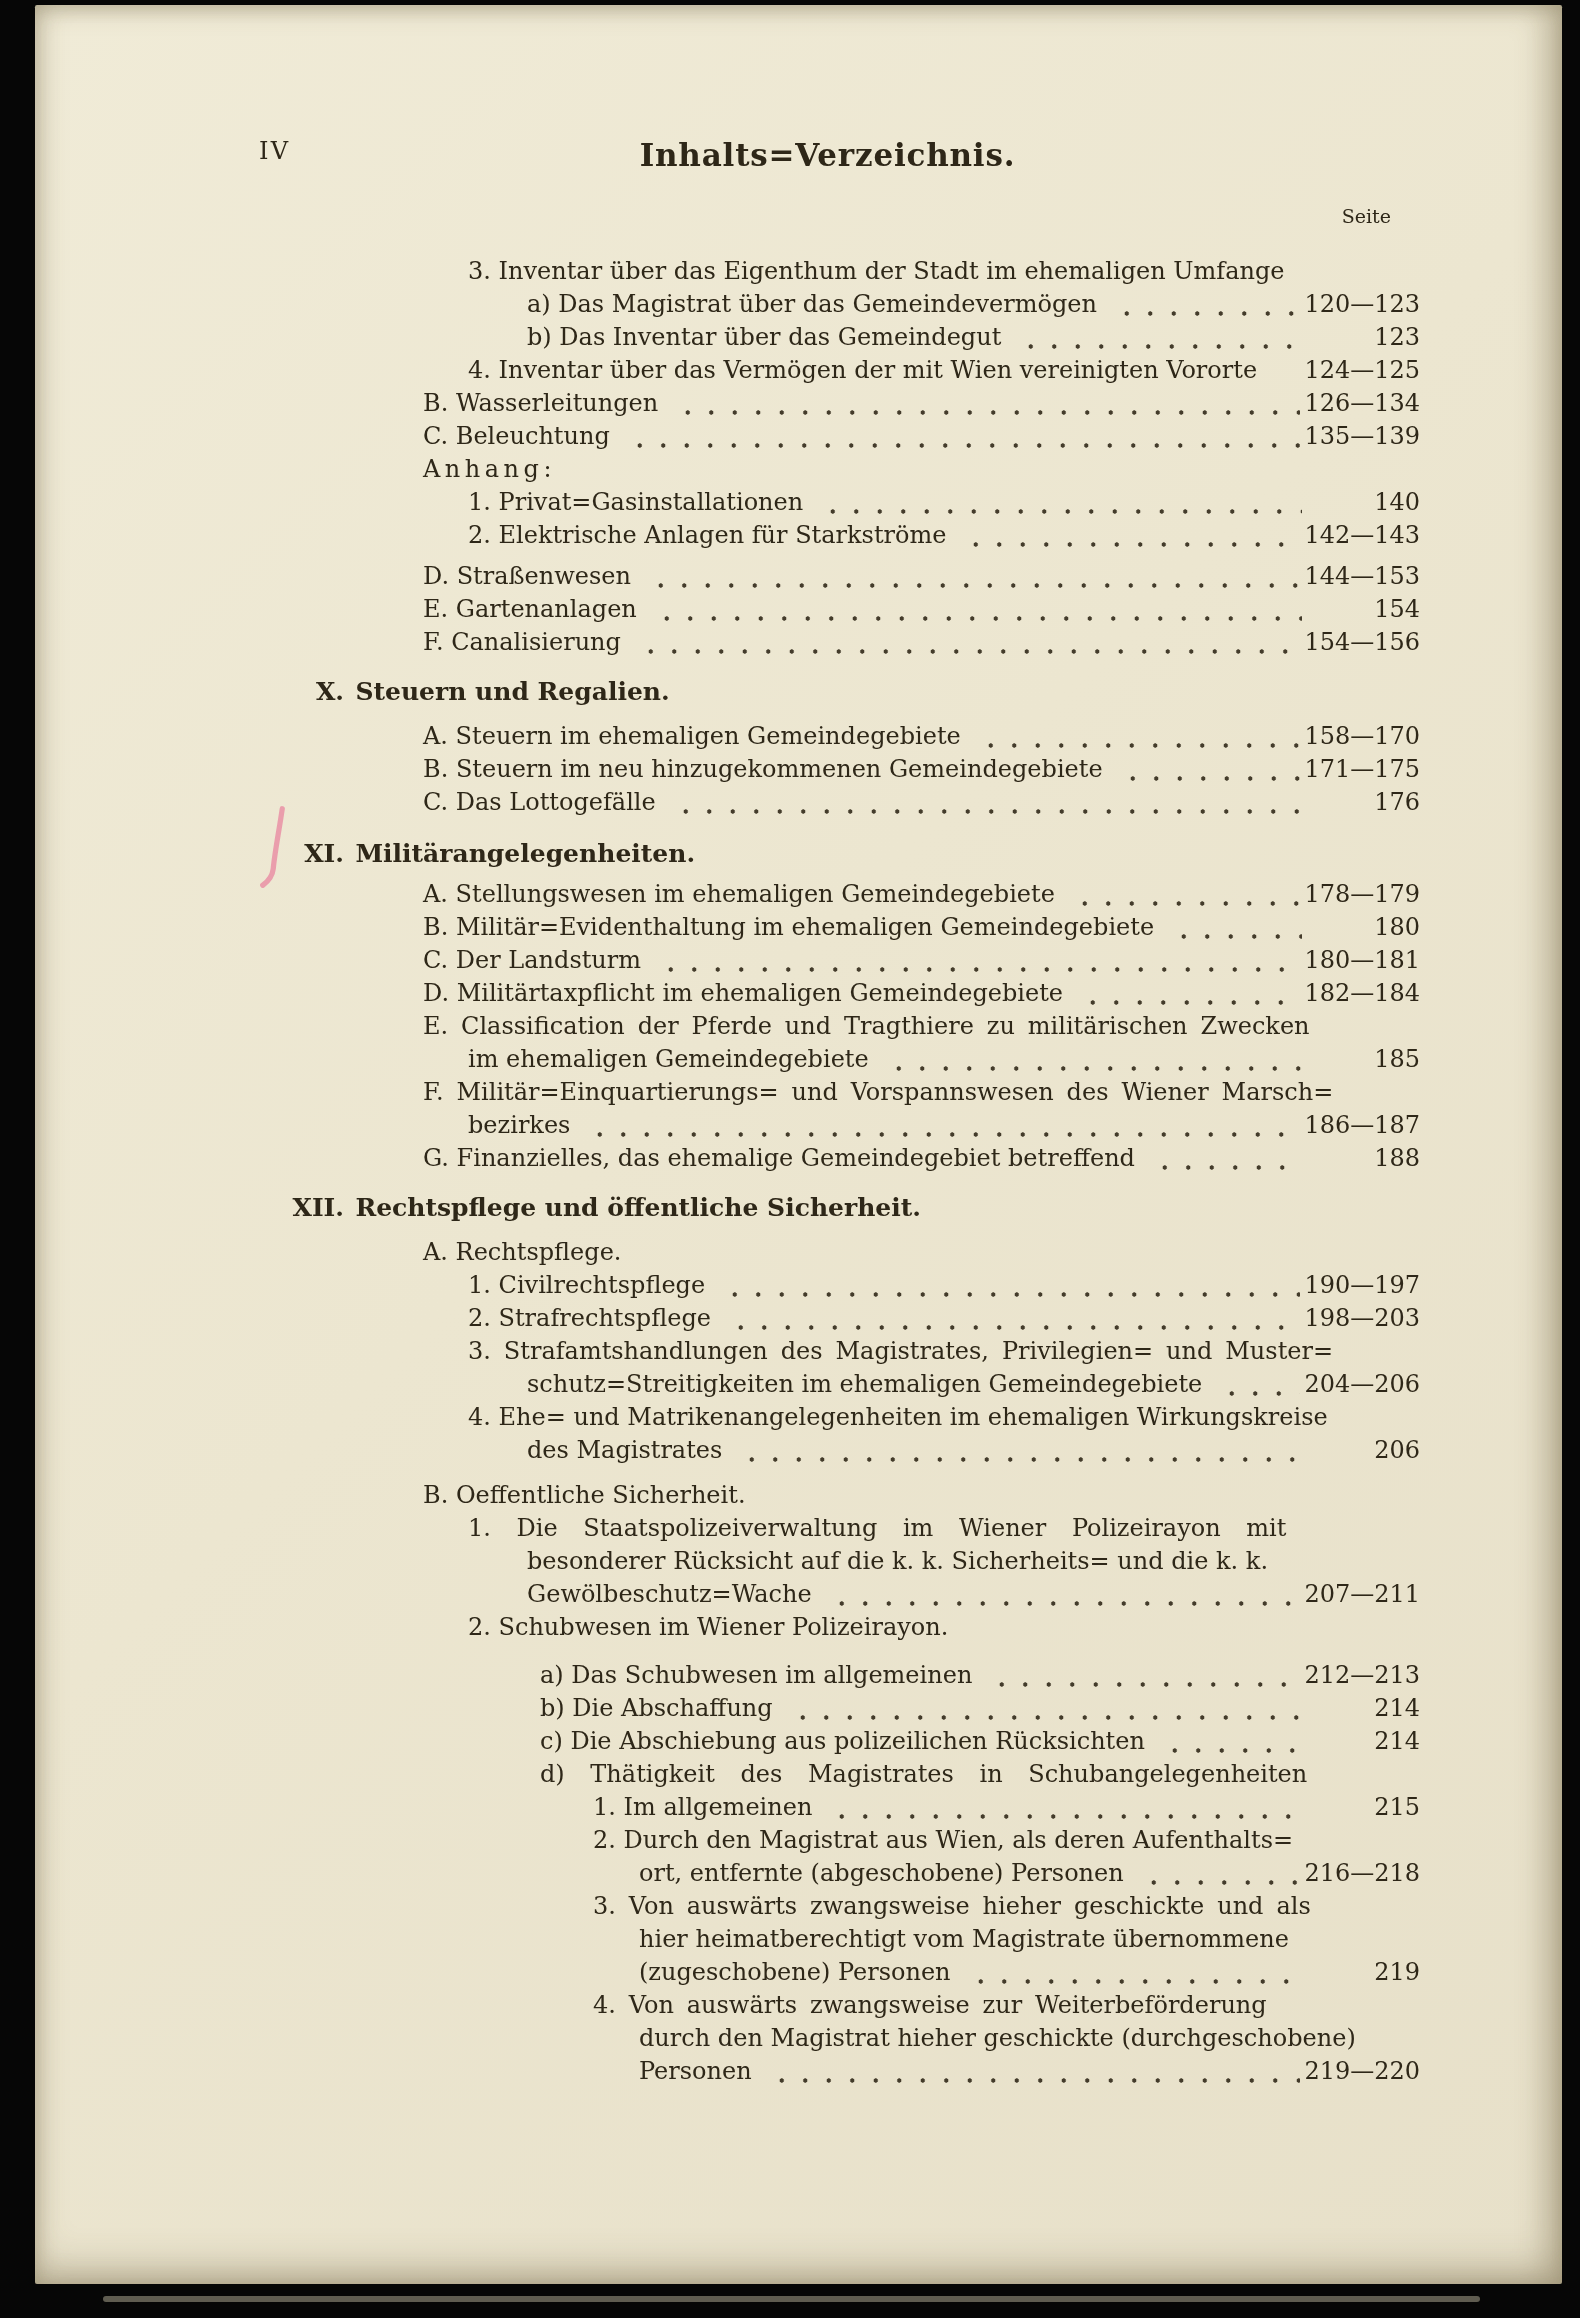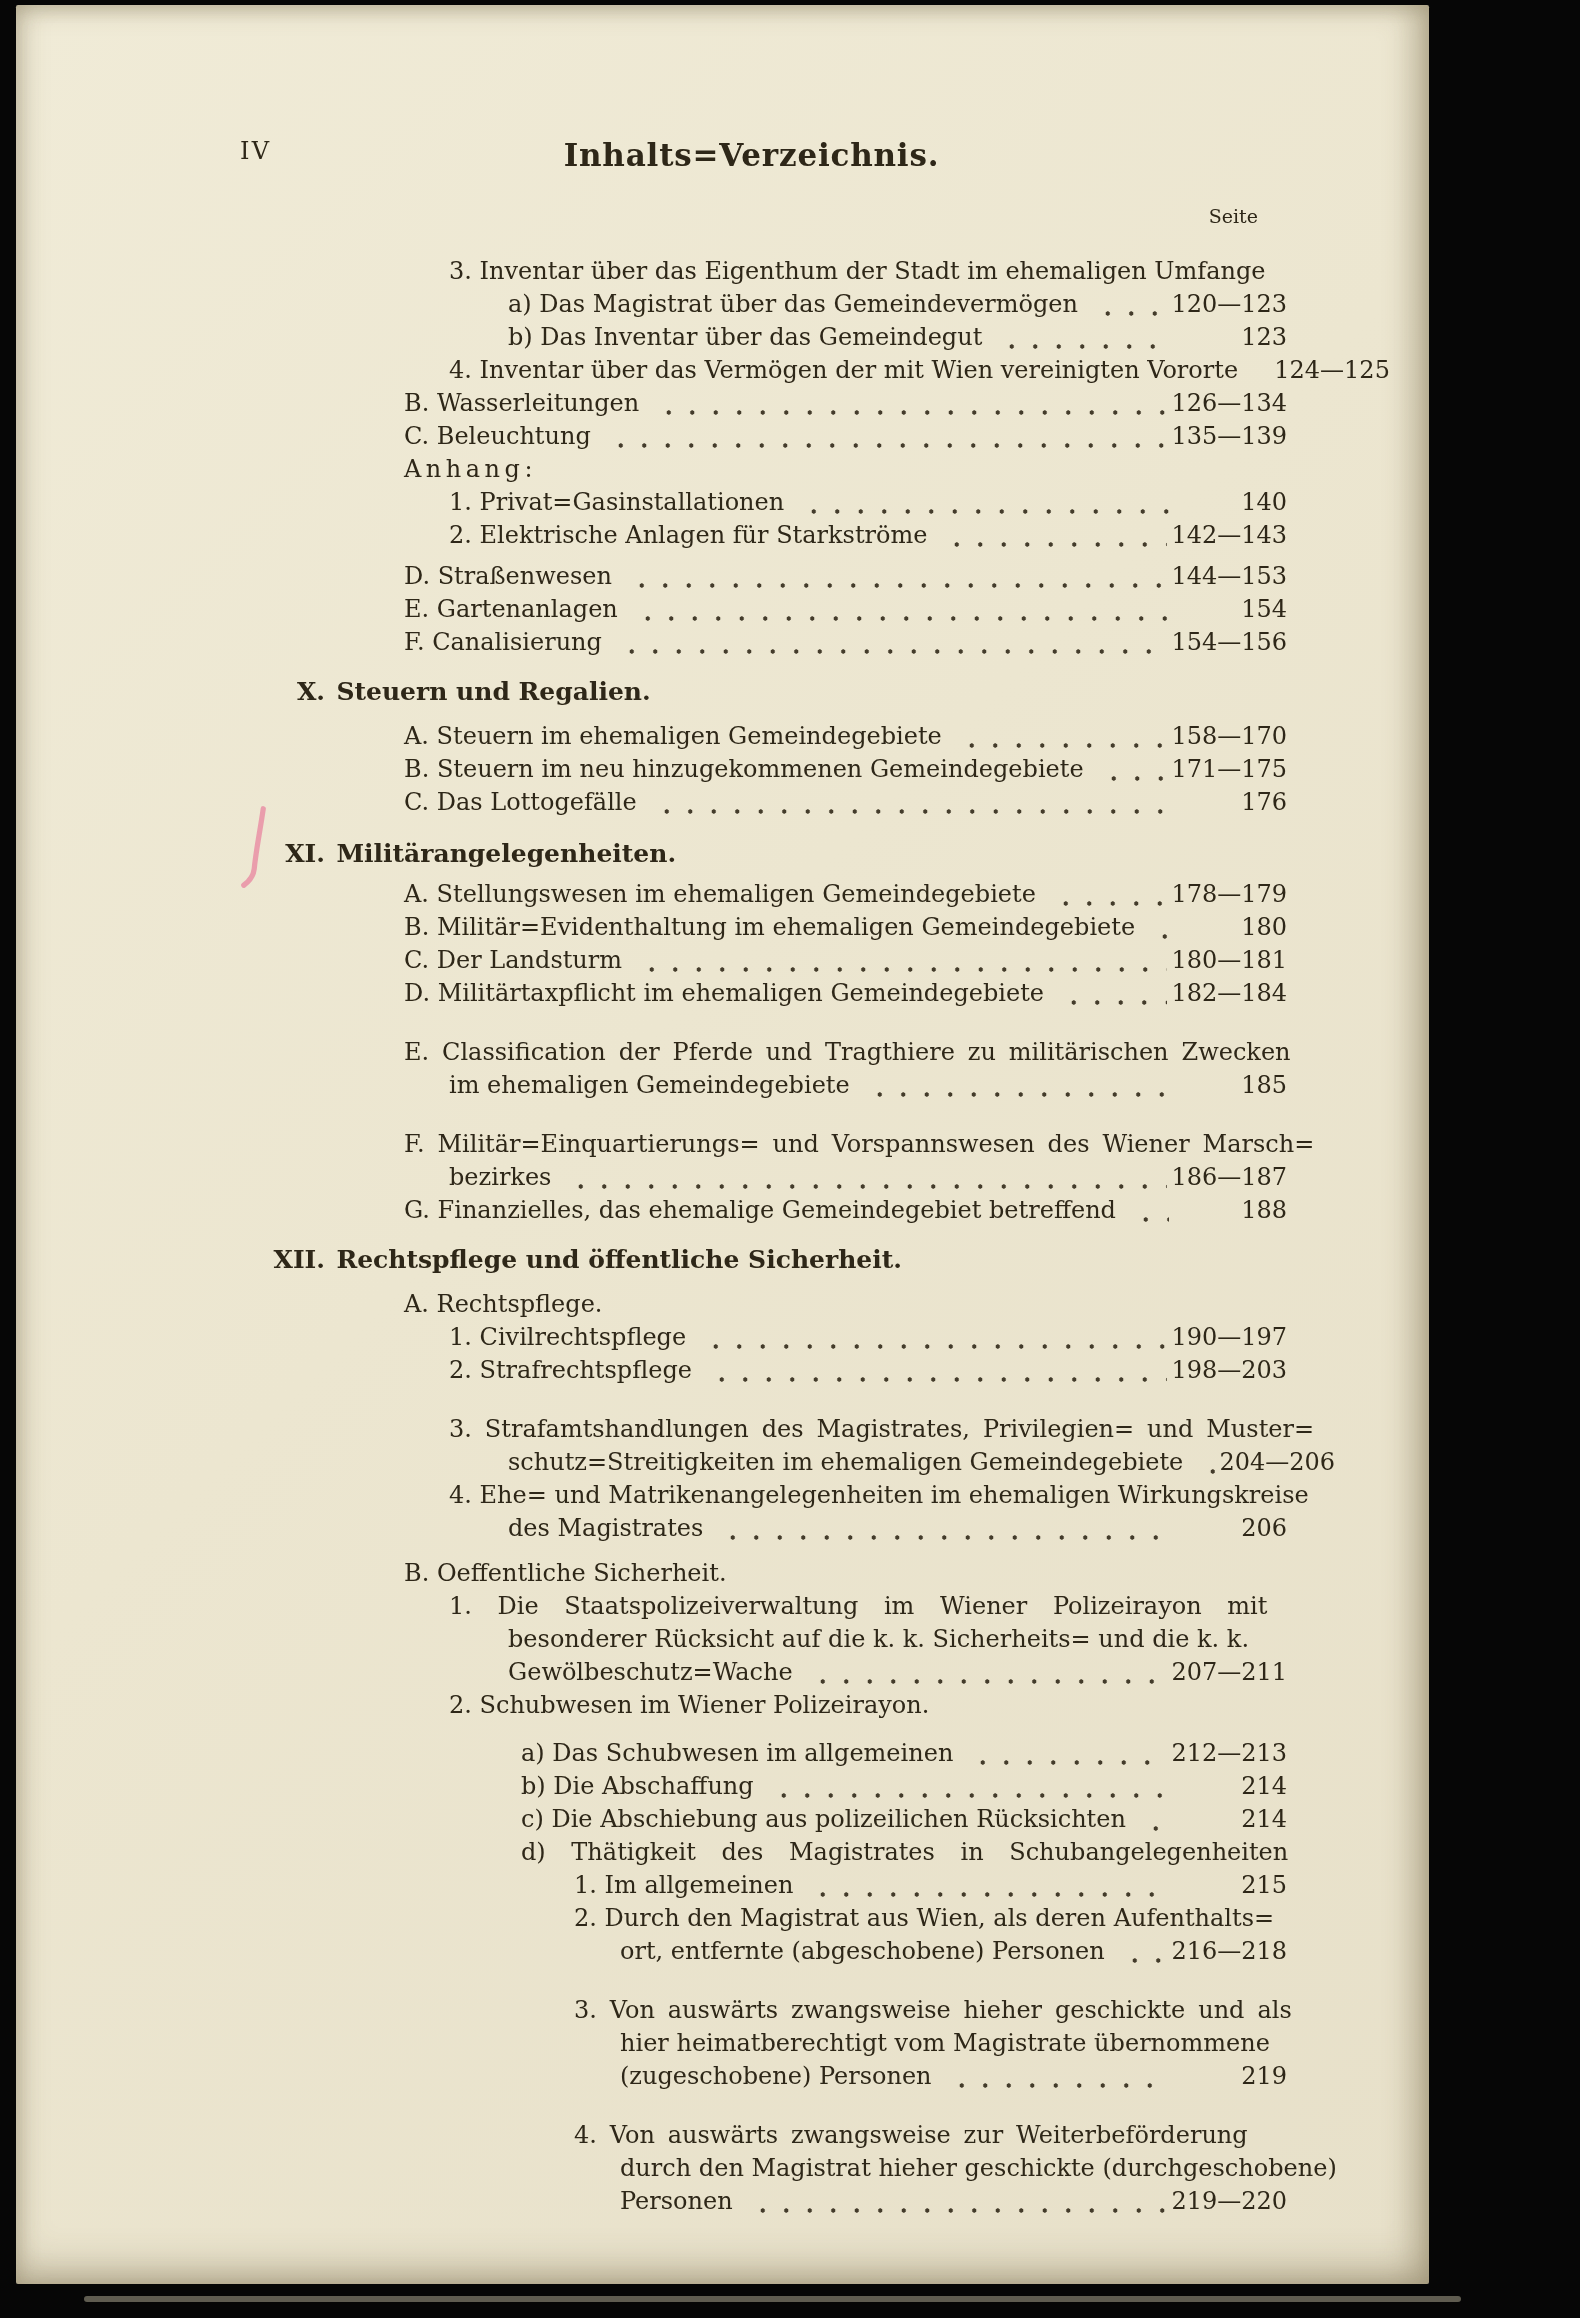--- a/index.html
+++ b/index.html
@@ -2,21 +2,21 @@
 <html style="--ink: #2e2718;font-size:12px"><head>
 <meta charset="utf-8">
 <style>
   html,body{margin:0;padding:0;}
   body{
     width:1580px;height:2319px;position:relative;overflow:hidden;
     background:#060606;
     font-family:"DejaVu Serif","Liberation Serif",serif;
   }
   .paper{
-    position:absolute;left:16px;top:4.5px;width:1413px;height:2279px;
+    position:absolute;left:35px;top:4.5px;width:1527px;height:2279px;
     background:linear-gradient(135deg,#f0ebd7 0%,#ece6d0 45%,#e7e0c9 100%);
     box-shadow:
       inset -16.6px 0 30px rgba(96,84,48,.28),
       inset 0 -21px 35px rgba(96,84,48,.22),
       inset 7.6px 0 19.7px rgba(96,84,48,.12),
       inset 0 6px 13.6px rgba(96,84,48,.10);
     color:var(--ink,#2e2718);
     border-radius:2.3px;
   }
   .folio{position:absolute;left:224px;top:132px;font-size:24px;letter-spacing:2.3px;}
@@ -29,21 +29,21 @@
   .row.sec{font-weight:bold;font-size:25px;}
   .roman{display:inline-block;width:74px;text-align:right;margin-right:11.4px;flex:0 0 auto;}
   .ind-0{padding-left:235px;}
   .ind-1{padding-left:388px;}
   .ind-2{padding-left:433px;}
   .ind-3{padding-left:492px;}
   .ind-4{padding-left:505px;}
   .ind-5{padding-left:558px;}
   .ind-6{padding-left:604px;}
   .ls .txt{letter-spacing:4.5px;}
-  .sp1 .txt{word-spacing:5.3px;margin-top:26px;}
+  .sp1 .txt{word-spacing:5.3px;}
   .sp2 .txt{word-spacing:18px;}
   .leader{
     flex:1 1 23px;min-width:19.7px;margin:0 4.5px 0 12px;height:33px;align-self:flex-start;
     background-image:radial-gradient(circle, rgba(44,36,20,.88) 1.9px, rgba(44,36,20,0) 2.5px);
     background-size:23.5px 33px;background-repeat:repeat-x;background-position:6px 9px;
   }
   .leader.plain{background:none;}
   .pages{min-width:114px;text-align:right;flex:0 0 auto;}
   .mark{position:absolute;left:224px;top:799px;width:36px;height:86px;overflow:visible;}
   .bottom-sliver{position:absolute;left:68px;top:2291px;width:1377px;height:6.8px;

